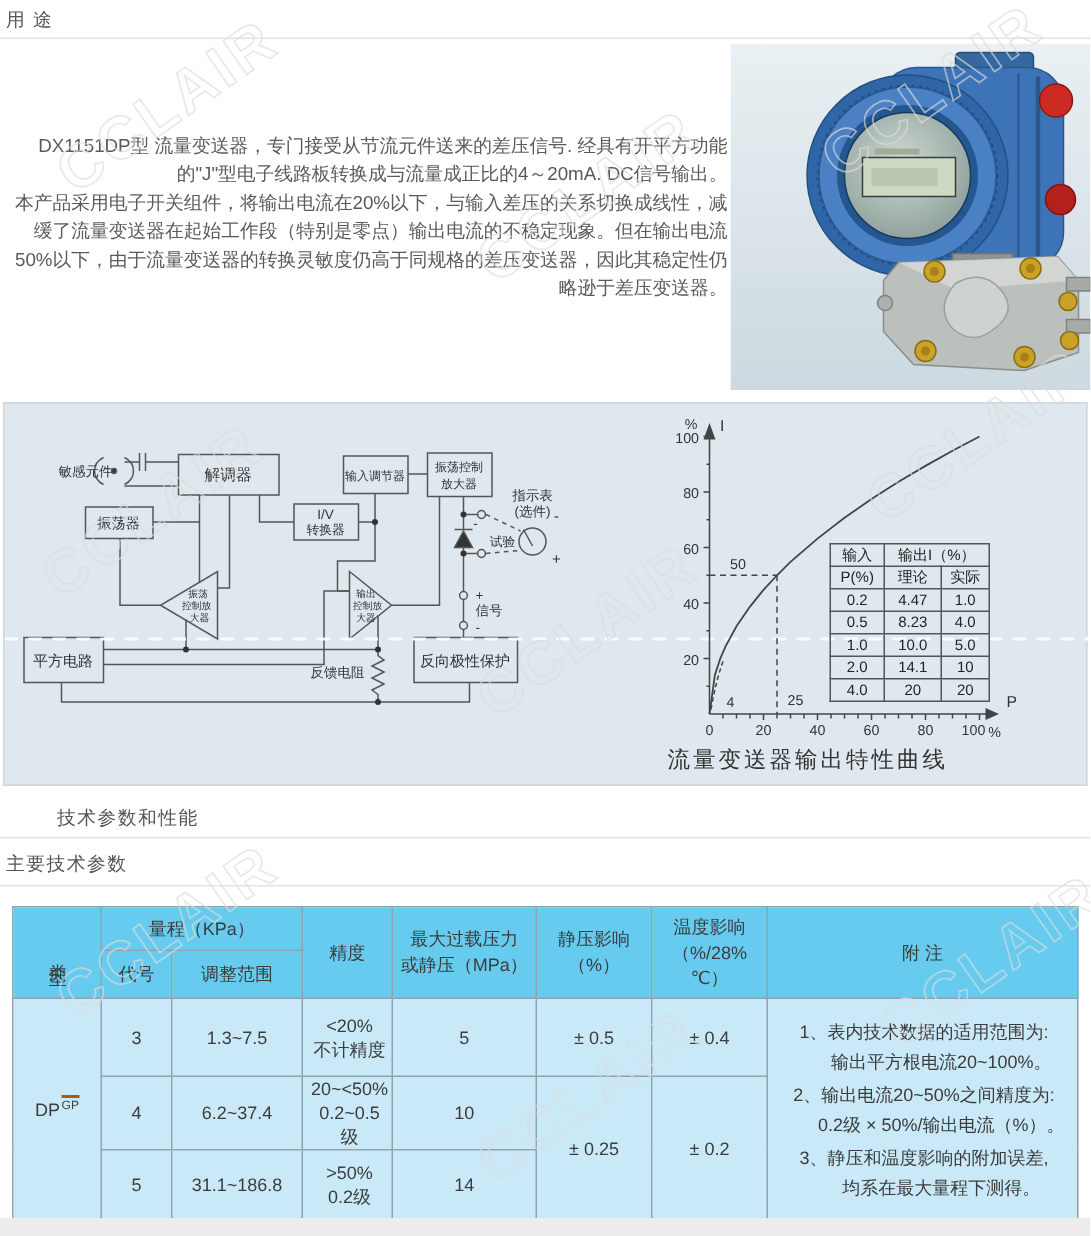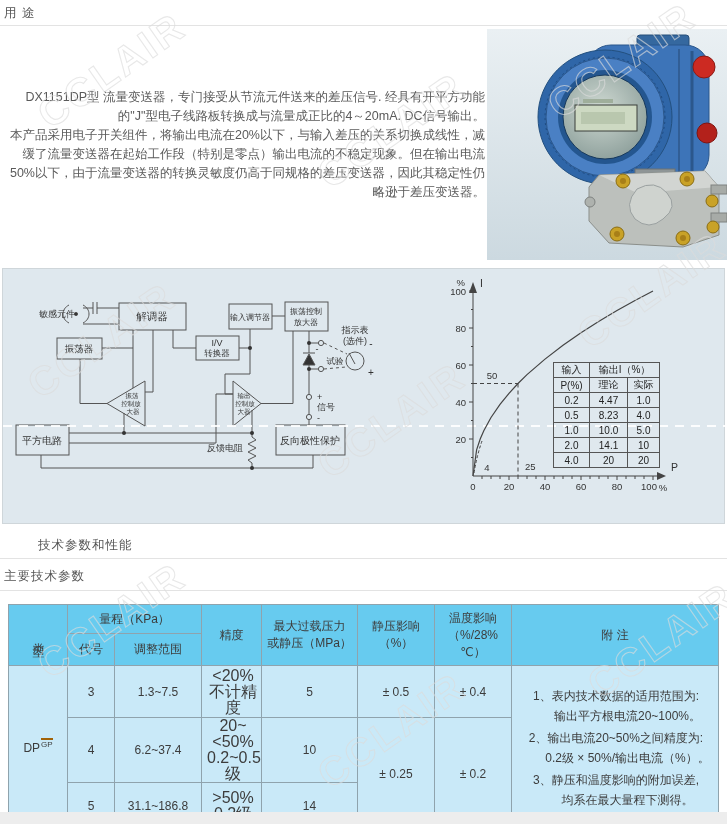--- a/index.html
+++ b/index.html
@@ -25,21 +25,21 @@
                table-layout:fixed;font-size:10px;color:#222;}
   #curve-table td{border:1px solid #555;text-align:center;height:14px;padding:0;}
 
   
   #main-table{position:absolute;left:8px;top:604px;width:710px;border-collapse:collapse;
               table-layout:fixed;font-size:12px;color:#3c3c3c;}
   #main-table td{border:1px solid #8fa3ad;text-align:center;padding:0 2px;}
   #main-table td.hd{background:#67cbef;}
   #main-table td.bd{background:#c9e9f8;}
   .vtext{writing-mode:vertical-lr;text-orientation:upright;letter-spacing:3px;}
-  .acc{text-align:right;padding-left:5px !important;line-height:16px;font-size:16px;}
+  .acc{text-align:right;padding-left:5px !important;line-height:16px;font-size:12px;}
   sup.gp{font-size:8px;border-top:2px solid #a16207;margin-left:1px;}
   #notes-cell{text-align:left !important;vertical-align:middle;padding:4px 4px 4px 6px !important;
               font-size:12px;line-height:20px;}
   .note{margin:2px 0;text-align:center;}
   .note .l2{display:block;margin-left:23px;}
 
   #bottom-strip{position:absolute;left:0;top:812px;width:727px;height:12px;background:#ededed;}
 
   #watermarks{position:absolute;left:0;top:0;width:727px;height:824px;pointer-events:none;z-index:60;}
   .wm{font-size:40px;font-weight:bold;letter-spacing:3px;fill:none;stroke:#dcdcdc;stroke-width:1.1;opacity:.65;}
@@ -294,20 +294,21 @@
         <td>10</td>
       </tr>
       <tr>
         <td>4.0</td>
         <td>20</td>
         <td>20</td>
       </tr>
     </tbody>
       </table>
 
+    <div class="caption" style="left:418px;top:228px;width:235px;">流量变送器输出特性曲线</div>
   </div>
 
   <div class="sec-title" style="top:537px;margin-left:34px;">技术参数和性能</div>
   <div class="hline" style="top:558px;"></div>
   <div class="sec-title" style="top:568px;">主要技术参数</div>
   <div class="hline" style="top:590px;"></div>
 
   <table id="main-table">
     <colgroup>
       <col style="width:59px">

